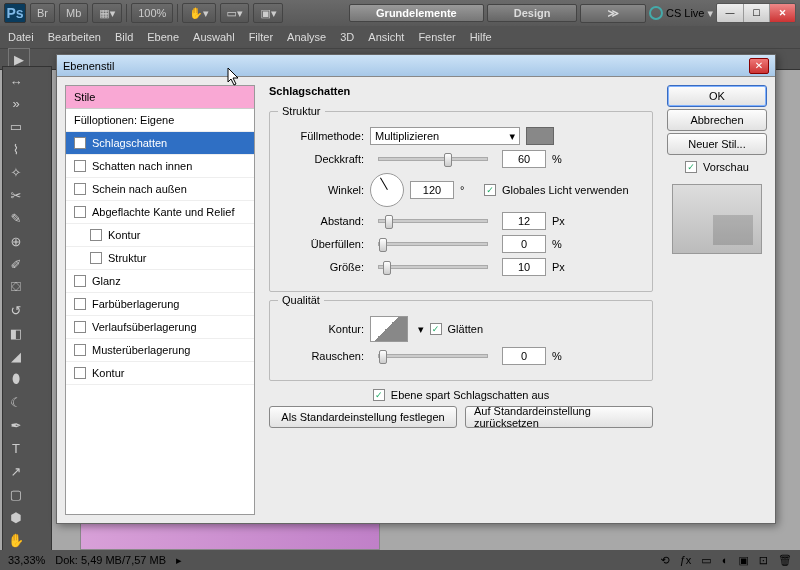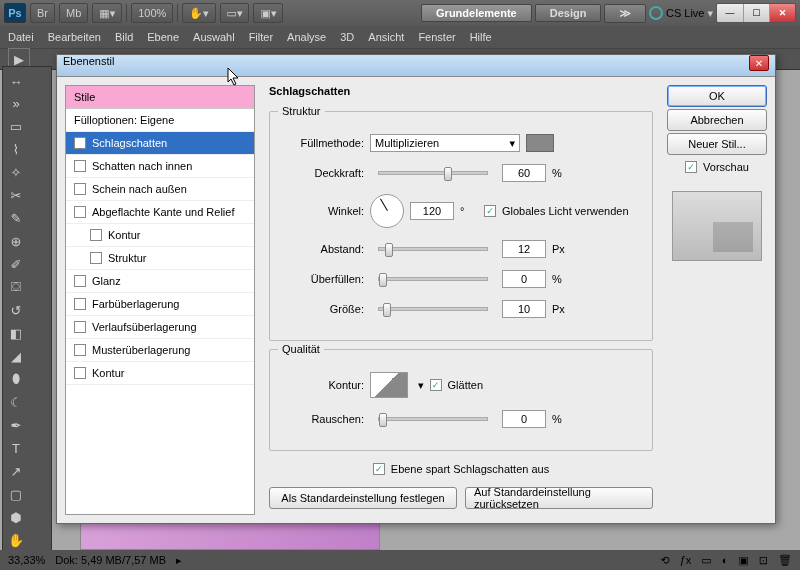--- a/index.html
+++ b/index.html
@@ -1,49 +1,49 @@
 <!DOCTYPE html>
 <html><head>
 <meta charset="utf-8">
 <style>
 *{box-sizing:border-box;margin:0;padding:0;font-family:Tahoma,Arial,sans-serif;font-size:11px;color:#000}
 body{background:#a8a8a8;width:800px;height:570px;overflow:hidden;position:relative}
 .app-bar{height:26px;background:linear-gradient(#6a6a6a,#585858);display:flex;align-items:center;padding:0 4px;gap:4px}
-.ps-logo{width:22px;height:20px;background:#0a3c5e;color:#7fb8e6;font-weight:bold;display:flex;align-items:center;justify-content:center;border:1px solid #333;border-radius:2px;font-size:11px}
+.ps-logo{width:22px;height:20px;background:#0a3c5e;color:#7fb8e6;font-weight:bold;display:flex;align-items:center;justify-content:center;border:1px solid #333;border-radius:2px;font-size:14px}
 .ab-btn{height:20px;padding:0 6px;background:linear-gradient(#6a6a6a,#555);border:1px solid #444;border-radius:2px;color:#ccc;display:flex;align-items:center;gap:3px}
 .ab-sep{width:1px;height:18px;background:#444}
 .ab-right{margin-left:auto;display:flex;gap:3px;align-items:center}
-.ws-btn{background:linear-gradient(#888,#666);border:1px solid #444;color:#ddd;padding:2px 14px;border-radius:2px;font-weight:bold}
+.ws-btn{background:linear-gradient(#888,#666);border:1px solid #444;color:#ddd;padding:2px 26px;border-radius:2px;font-weight:bold}
 .ws-btn.active{background:linear-gradient(#999,#777);color:#fff}
 .win-btns{display:flex;border:1px solid #555;border-radius:2px;overflow:hidden}
 .win-btn{width:26px;height:18px;background:linear-gradient(#eee,#ccc);border-left:1px solid #999;display:flex;align-items:center;justify-content:center;font-size:9px}
 .win-btn:first-child{border-left:none}
 .win-btn.close{background:linear-gradient(#e88,#c33);color:#fff;font-weight:bold}
 .cslive{color:#ccc;display:flex;align-items:center;gap:3px}
 .cslive-icon{width:14px;height:14px;border:2px solid #4aa;border-radius:50%}
 .menu-bar{height:22px;background:#535353;display:flex;align-items:center;padding:0 8px;gap:14px}
 .menu-item{color:#ddd}
 .toolbar{position:absolute;left:2px;top:66px;width:50px;background:#535353;border:1px solid #333;display:flex;flex-wrap:wrap;padding:2px;gap:1px}
 .tool{width:22px;height:22px;background:#535353;border:1px solid transparent;display:flex;align-items:center;justify-content:center;color:#ccc;font-size:13px}
 .opt-bar{height:22px;background:#535353;border-top:1px solid #444;border-bottom:1px solid #333;display:flex;align-items:center;padding:0 8px}
 .dialog{position:absolute;left:56px;top:54px;width:720px;height:470px;background:#ececec;border:1px solid #666;box-shadow:2px 2px 8px rgba(0,0,0,.4)}
-.dlg-title{height:22px;background:linear-gradient(#cde3f7,#a7c8e8);display:flex;align-items:flex-start;padding:0 6px;border-bottom:1px solid #888}
+.dlg-title{height:22px;background:linear-gradient(#cde3f7,#a7c8e8);display:flex;align-items:center;padding:0 6px;border-bottom:1px solid #888}
 .dlg-close{margin-left:auto;width:20px;height:16px;background:linear-gradient(#e77,#c33);border:1px solid #800;color:#fff;display:flex;align-items:center;justify-content:center;font-size:10px;border-radius:2px}
 .dlg-body{display:flex;height:calc(100% - 22px)}
 .style-list{width:190px;border:1px solid #999;margin:8px;background:#fff;display:flex;flex-direction:column}
 .sl-head{padding:5px 8px;border-bottom:1px solid #ccc;font-weight:normal;background:#f9a8d4}
 .sl-item{padding:5px 8px;border-bottom:1px solid #eee;display:flex;align-items:center;gap:6px}
 .sl-item.sel{background:#2f6fc4;color:#fff}
 .sl-item.sel *{color:#fff}
 .sl-item.indent{padding-left:24px}
 .chk{width:12px;height:12px;border:1px solid #888;background:#fff;display:inline-flex;align-items:center;justify-content:center;font-size:9px;color:#2a6}
 .dlg-main{flex:1;padding:8px 6px;position:relative}
 .group{border:1px solid #bbb;border-radius:2px;padding:10px 10px 10px 10px;margin-bottom:8px;position:relative}
 .group-title{position:absolute;top:-7px;left:8px;background:#ececec;padding:0 4px;font-weight:normal}
-.row{display:flex;align-items:center;margin:12px 0;gap:6px}
+.row{display:flex;align-items:center;margin:5px 0;gap:6px}
 .row-label{width:84px;text-align:right}
 .select{flex:0 0 150px;height:18px;border:1px solid #999;background:#fff;padding:0 4px;display:flex;align-items:center;justify-content:space-between}
 .slider{flex:0 0 110px;height:4px;background:#ccc;border:1px solid #aaa;position:relative;margin:0 8px}
 .slider-thumb{position:absolute;top:-5px;width:8px;height:14px;background:linear-gradient(#fff,#ccc);border:1px solid #888;border-radius:2px}
 .num-input{width:44px;height:18px;border:1px solid #999;background:#fff;text-align:center}
 .unit{width:18px}
 .angle-dial{width:34px;height:34px;border:1px solid #999;border-radius:50%;background:#fff;position:relative}
 .angle-hand{position:absolute;left:50%;top:50%;width:14px;height:1px;background:#000;transform-origin:0 0;transform:rotate(-120deg)}
 .color-sw{width:28px;height:18px;background:#888;border:1px solid #666}
 .kontur-sw{width:38px;height:26px;border:1px solid #999;background:linear-gradient(135deg,#fff 0%,#fff 45%,#888 45%,#888 100%)}

